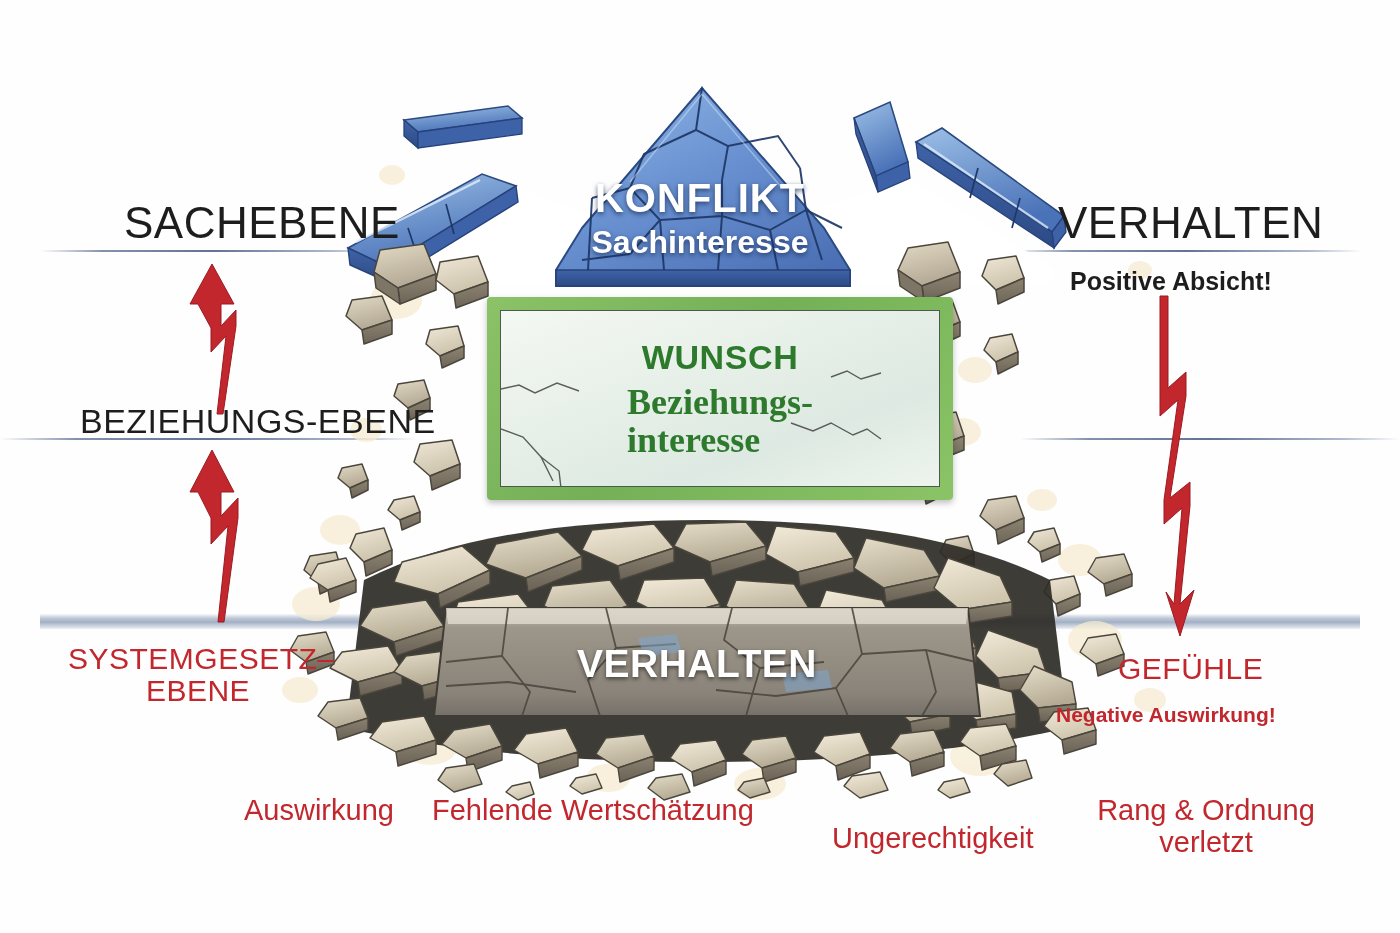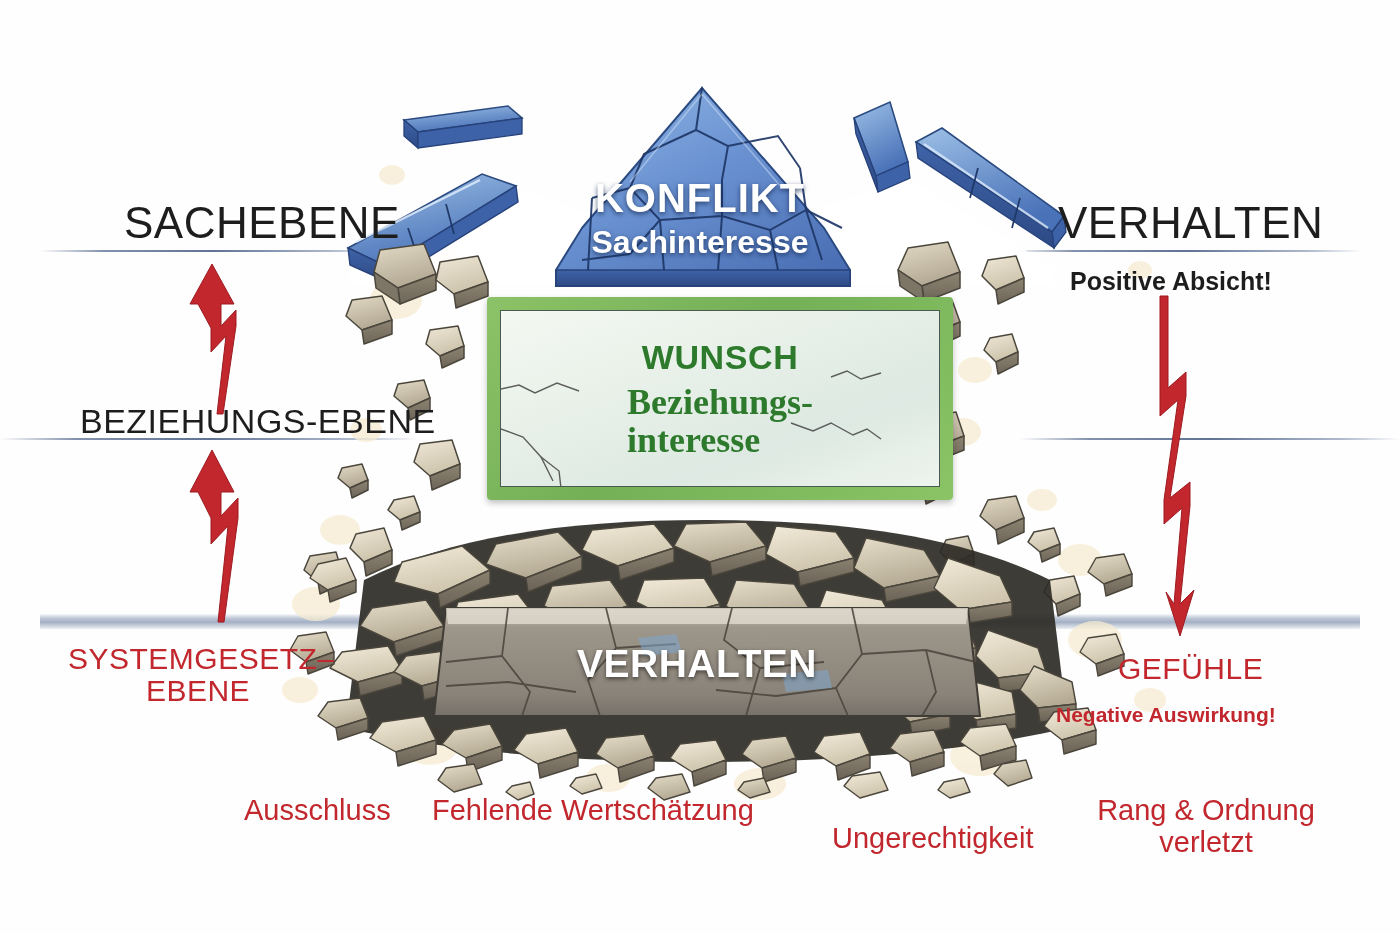--- a/index.html
+++ b/index.html
@@ -597,18 +597,18 @@
   <div class="cap cap-upper" id="lbl-verhalten">VERHALTEN</div>
 
   <div class="cap cap-upper" id="lbl-beziehung">BEZIEHUNGS-EBENE</div>
 
   <div class="cap cap-upper cap-red" id="lbl-system">SYSTEMGESETZ–<br>EBENE</div>
 
   <div class="cap cap-upper cap-red" id="lbl-gefuehle">GEFÜHLE</div>
 
   <div class="cap cap-red-bold" id="lbl-negative">Negative Auswirkung!</div>
 
-  <div class="need" id="need-0">Ausschluss</div>
+  <div class="need" id="need-0">Auswirkung</div>
   <div class="need" id="need-1">Fehlende Wertschätzung</div>
   <div class="need" id="need-2">Ungerechtigkeit</div>
   <div class="need" id="need-3">Rang &amp; Ordnung<br>verletzt</div>
 
 </div>
 
 </body></html>

